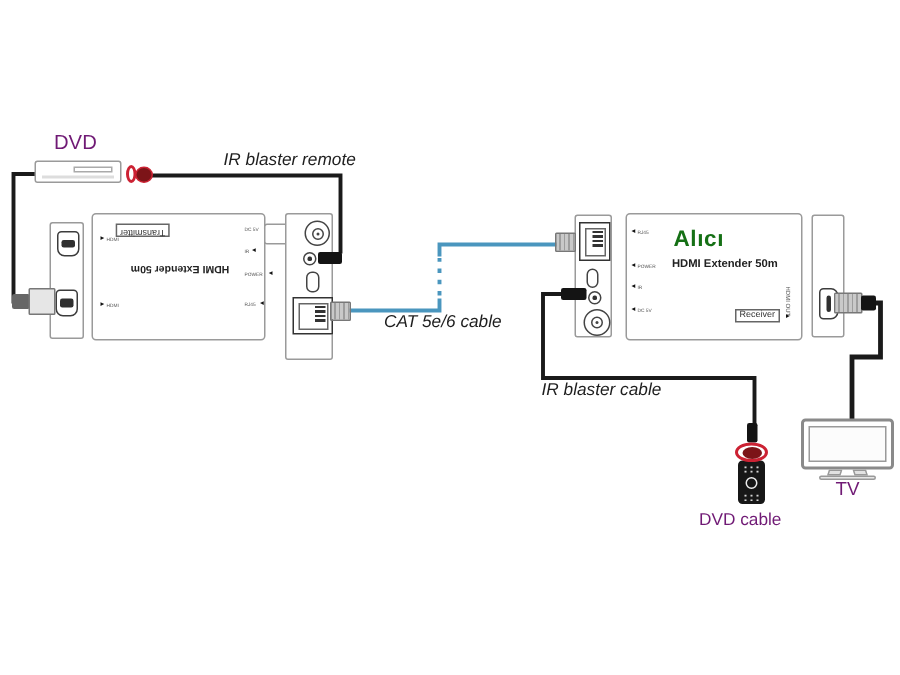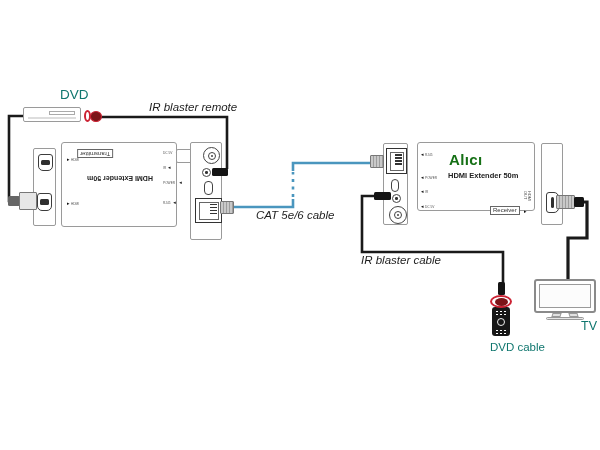--- a/index.html
+++ b/index.html
@@ -40,21 +40,21 @@
   .dev-model{position:absolute;font-weight:bold;color:#222;white-space:nowrap;}
   .badge{position:absolute;font-size:6px;line-height:7px;color:#333;border:1px solid #666;
          padding:0 2px;background:#fff;white-space:nowrap;}
   .rot180{transform:rotate(180deg);}
   .mark{position:absolute;display:flex;align-items:center;gap:1px;color:#333;z-index:3;}
   .tri{font-size:5px;line-height:5px;color:#111;}
   .micro{font-size:4px;line-height:4px;color:#555;transform:scale(.8);transform-origin:left center;white-space:nowrap;}
   .vlabel{position:absolute;writing-mode:vertical-rl;font-size:4px;line-height:4px;color:#555;z-index:3;}
   .remote-dots{position:absolute;background-image:radial-gradient(#fff 28%,transparent 32%);
                background-size:4px 3px;}
-  .lbl{position:absolute;color:#0f766e;white-space:nowrap;z-index:4;margin-left:24px;}
+  .lbl{position:absolute;color:#701a75;white-space:nowrap;z-index:4;}
 </style>
 </head>
 <body>
 
 <div id="stage">
 
   <svg class="cables" width="600" height="450">
     <path class="cable-black" d="M25 116 H9 V201 H13"></path>
     <path class="cable-black" d="M97 117 H227 V169"></path>
     <path class="cable-black" d="M376 196 H362 V252 H503 V284"></path>
@@ -131,21 +131,21 @@
     <div class="microport" style="left:7px;top:35px;width:8px;height:13px;"></div>
     <div class="irport" style="left:8px;top:50px;width:9px;height:9px;"></div>
     <div class="pwr" style="left:5px;top:62px;width:18px;height:18px;">
         <span class="pwr-in">
           <span class="pwr-dot"></span>
         </span>
       </div>
   </div>
   <div class="plug-black" style="left:374px;top:192px;width:17px;height:8px;"></div>
 
-  <div class="box" style="left:417px;top:142px;width:118px;height:69px;">
+  <div class="box" style="left:417px;top:142px;width:118px;height:85px;">
     <div class="dev-title" style="left:31px;top:8px;font-size:15px;letter-spacing:.4px;">Alıcı</div>
     <div class="dev-model" style="left:30px;top:28px;font-size:7.5px;">HDMI Extender 50m</div>
     <span class="badge" style="left:72px;top:63px;">Receiver</span>
     <div class="mark" style="left:3px;top:9px;">
         <span class="tri">◂</span>
         <span class="micro">RJ45</span>
       </div>
     <div class="mark" style="left:3px;top:32px;">
         <span class="tri">◂</span>
         <span class="micro">POWER</span>

